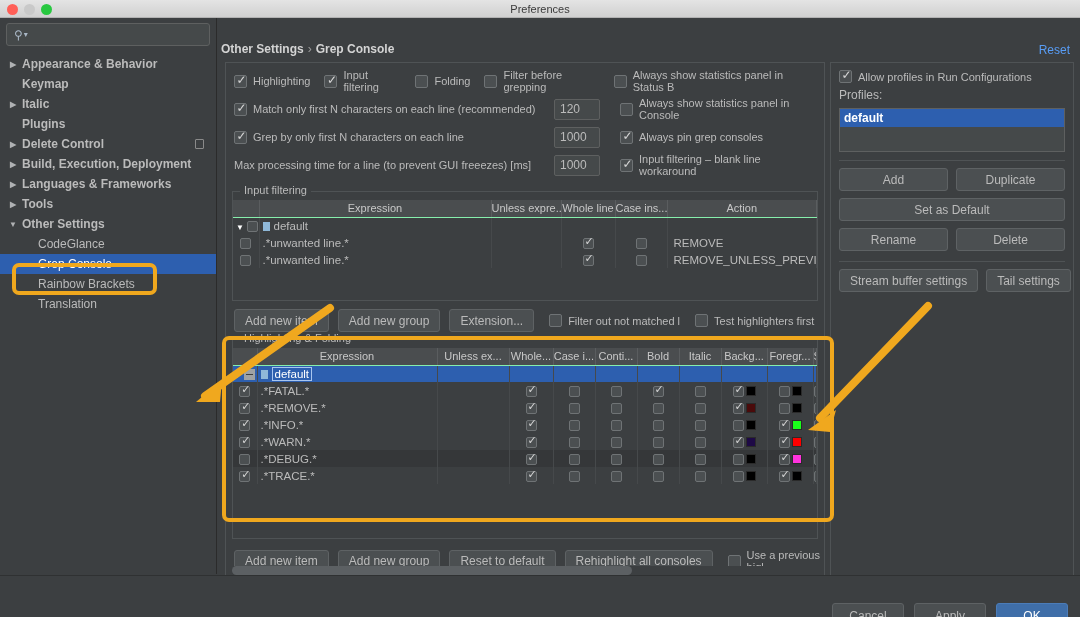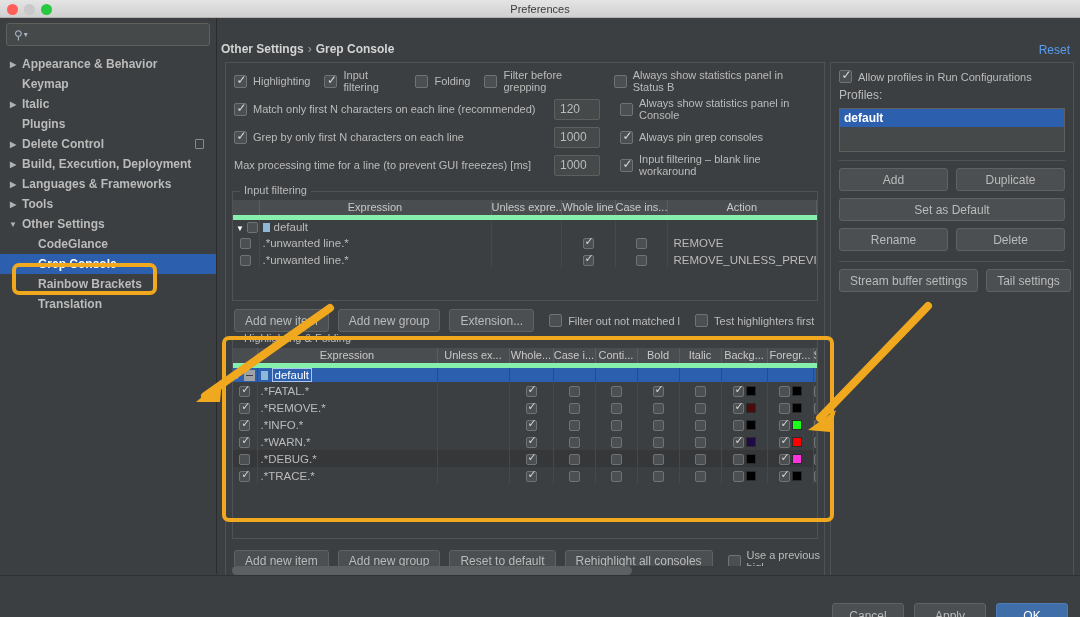--- a/index.html
+++ b/index.html
@@ -51,21 +51,21 @@
     display: flex; align-items: center; padding-left: 7px;
   }
   .search-glyph { color: #a9b7c6; font-size: 12px; line-height: 1; }
   .search-caret { color: #a9b7c6; font-size: 8px; margin-left: 1px; }
   .search-input { flex:1; background:transparent; border:0; outline:0; color:#bbb; font-size:12px; font-family:"Liberation Sans",sans-serif; }
 
   .tree { margin-top: 8px; }
   .tree-row {
     height: 20px; display: flex; align-items: center;
     padding-left: 6px; font-size: 12px; color: #bbbbbb;
-    position: relative; white-space: nowrap; font-weight: bold;
+    position: relative; white-space: nowrap;
   }
   .tree-row.bold { font-weight: bold; }
   .tree-row.selected { background: #2d5faf; color: #ffffff; }
   .arrow {
     width: 14px; display:inline-block; text-align:center;
     font-size: 8px; color: #afb1b3; flex: 0 0 14px;
   }
   .arrow.blank { color: transparent; }
   .tree-label { margin-left: 2px; }
   .tree-row.indent .tree-label { margin-left: 18px; }
@@ -135,21 +135,21 @@
     position: absolute; top: -8px; left: 7px;
     background: #3c3f41; padding: 0 4px;
     font-size: 11px; color: #bbbbbb;
   }
 
   
   .tbl { width: 100%; border-collapse: collapse; font-size: 11.5px; table-layout: fixed; }
   .tbl th {
     background: #4a4d4f; color: #c8c8c8; font-weight: normal;
     height: 17px; font-size: 11px;
-    border-right: 1px solid #5a5d5f; border-bottom: 5px solid #86efac;
+    border-right: 1px solid #5a5d5f; border-bottom: 1px solid #86efac;
     overflow: hidden; white-space: nowrap;
   }
   .tbl td {
     height: 17px; border-right: 1px solid #46494b;
     color: #bbbbbb; white-space: nowrap; overflow: hidden;
     padding: 0 3px;
   }
   .tbl tr.alt td { background: #353739; }
   .tbl tr.sel td { background: #2d5faf; color: #ffffff; }
   .tc { text-align:center; }

